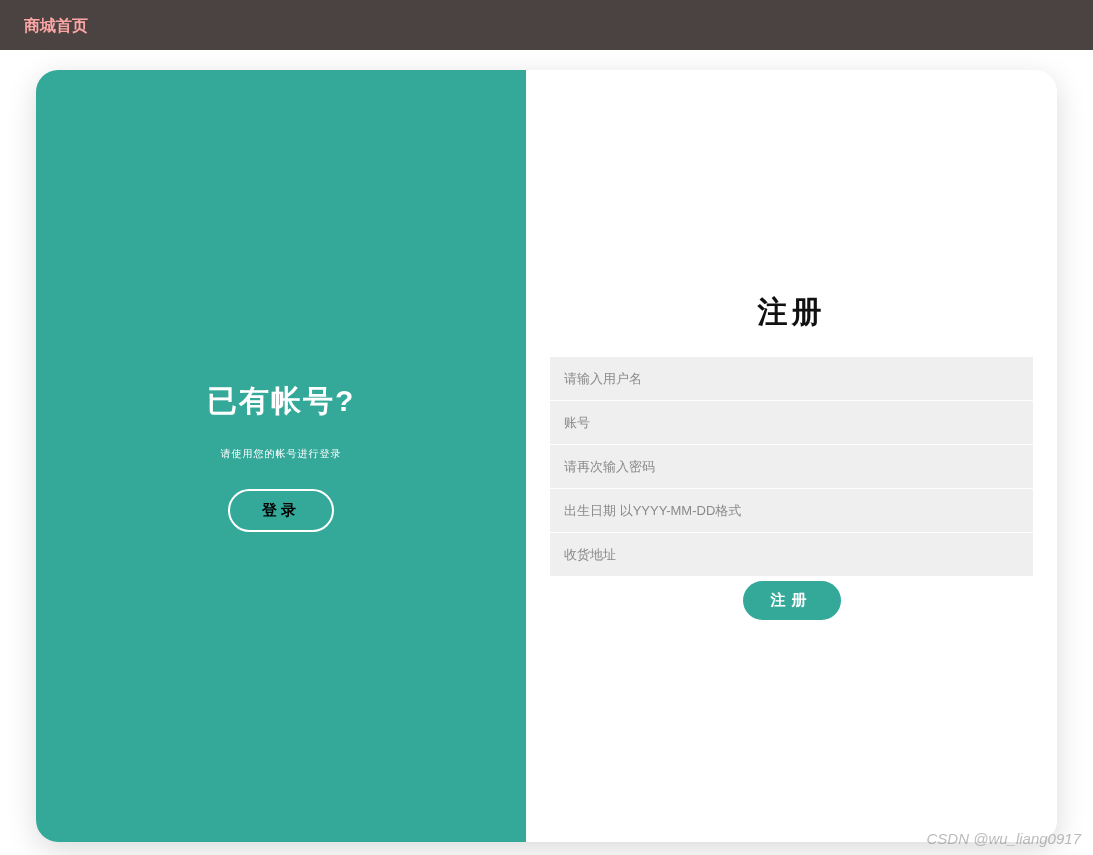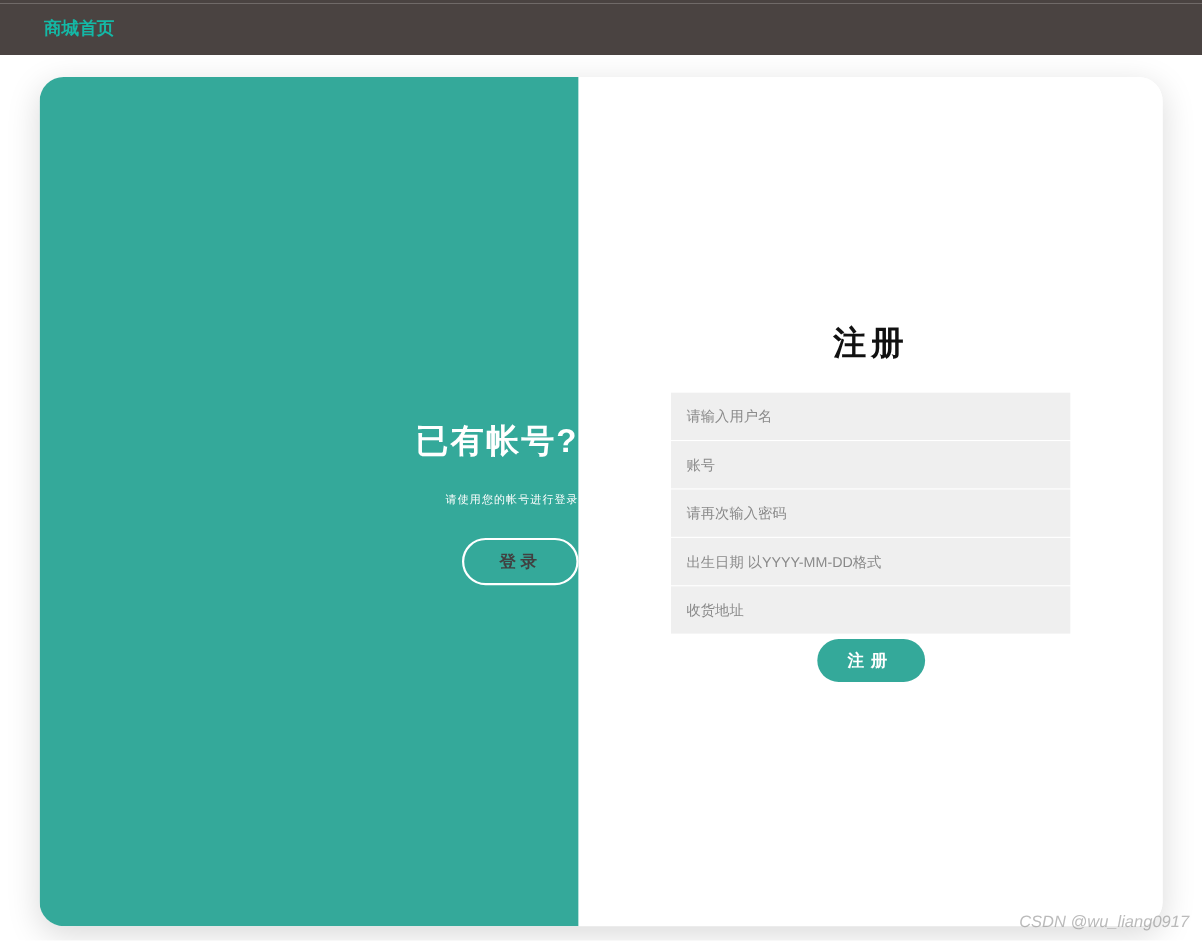--- a/index.html
+++ b/index.html
@@ -14,71 +14,71 @@
       height: 855px;
       overflow: hidden;
     }
     .top-strip {
       height: 3px;
       background: #4a4341;
       width: 100%;
     }
     .header {
       background: #4a4341;
-      color: #14b8a6;
-      padding: 13px 40px;
+      color: #fca5a5;
+      padding: 13px 24px;
       font-size: 16px;
       font-weight: bold;
     }
     .container {
       padding: 20px 36px;
     }
     .card {
       display: flex;
       border-radius: 22px;
       overflow: hidden;
       box-shadow: 0 8px 30px rgba(0,0,0,0.15);
       height: 772px;
       background: #ffffff;
     }
     .left-panel {
       width: 48%;
       background: #34a99a;
       display: flex;
       flex-direction: column;
-      align-items: flex-end;
+      align-items: center;
       justify-content: center;
       color: #ffffff;
     }
     .left-title {
       font-size: 30px;
       font-weight: bold;
       margin-bottom: 25px;
       letter-spacing: 2px;
     }
     .left-subtitle {
       font-size: 10px;
       margin-bottom: 28px;
       letter-spacing: 1px;
     }
     .login-btn {
       border: 2px solid #ffffff;
       background: transparent;
-      color: #404040;
+      color: #000000;
       padding: 10px 32px;
       border-radius: 25px;
       font-size: 15px;
       cursor: pointer;
       font-weight: bold;
       letter-spacing: 4px;
     }
     .right-panel {
       width: 52%;
       background: #ffffff;
-      padding: 0 84px;
+      padding: 0 24px;
       display: flex;
       flex-direction: column;
       justify-content: center;
     }
     .reg-title {
       text-align: center;
       font-size: 30px;
       font-weight: 900;
       margin-bottom: 24px;
       letter-spacing: 4px;

